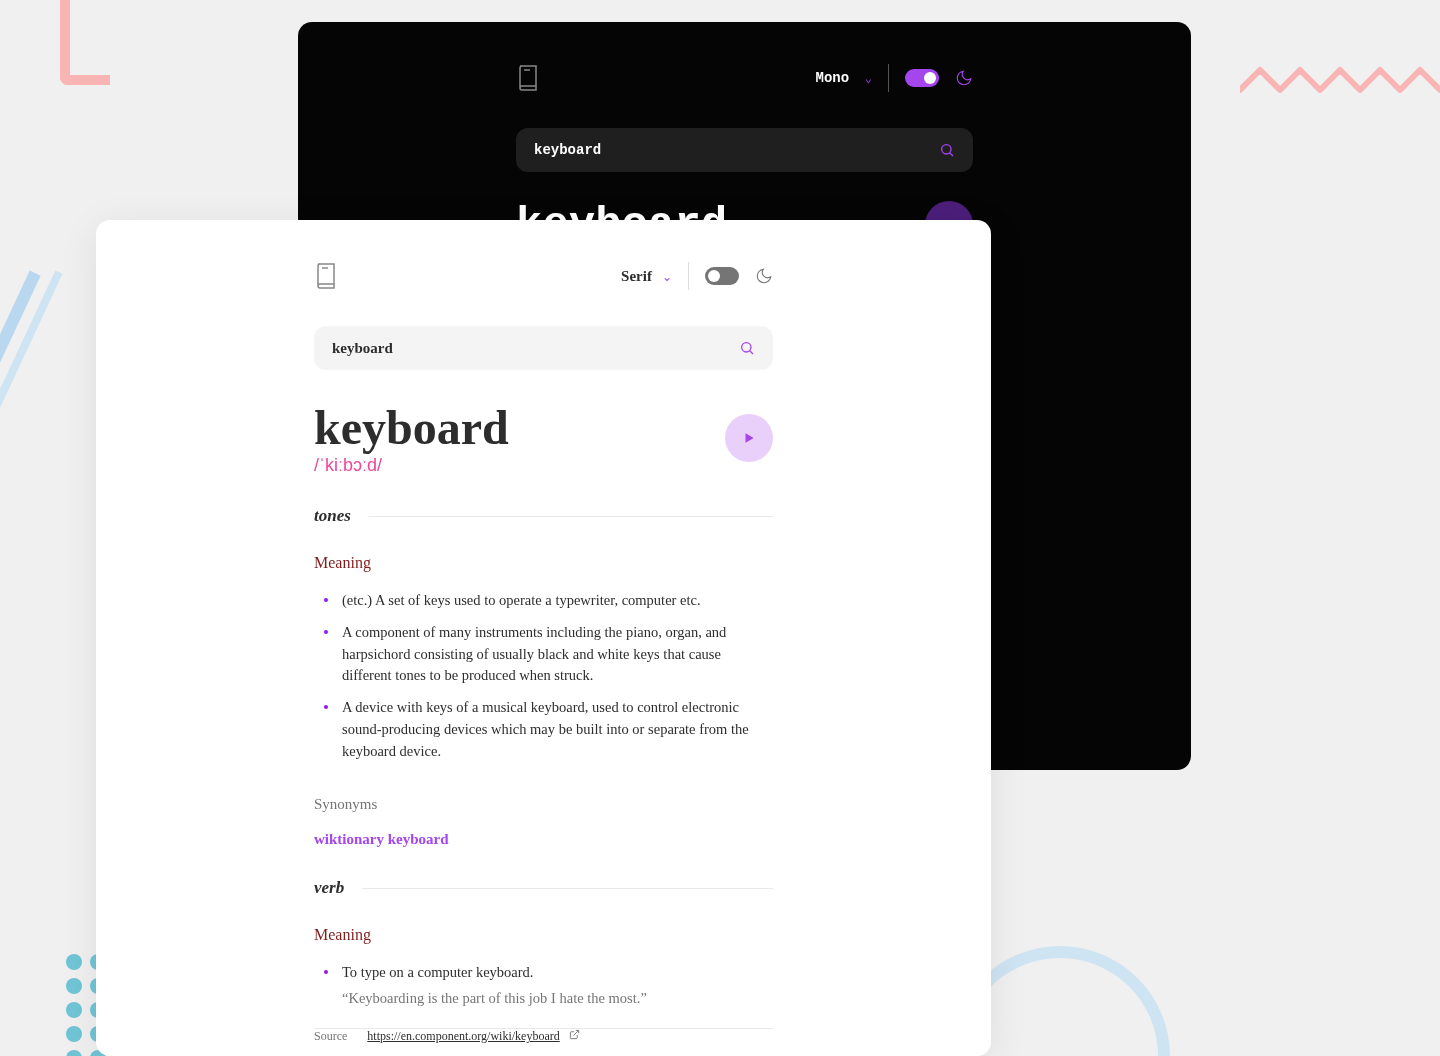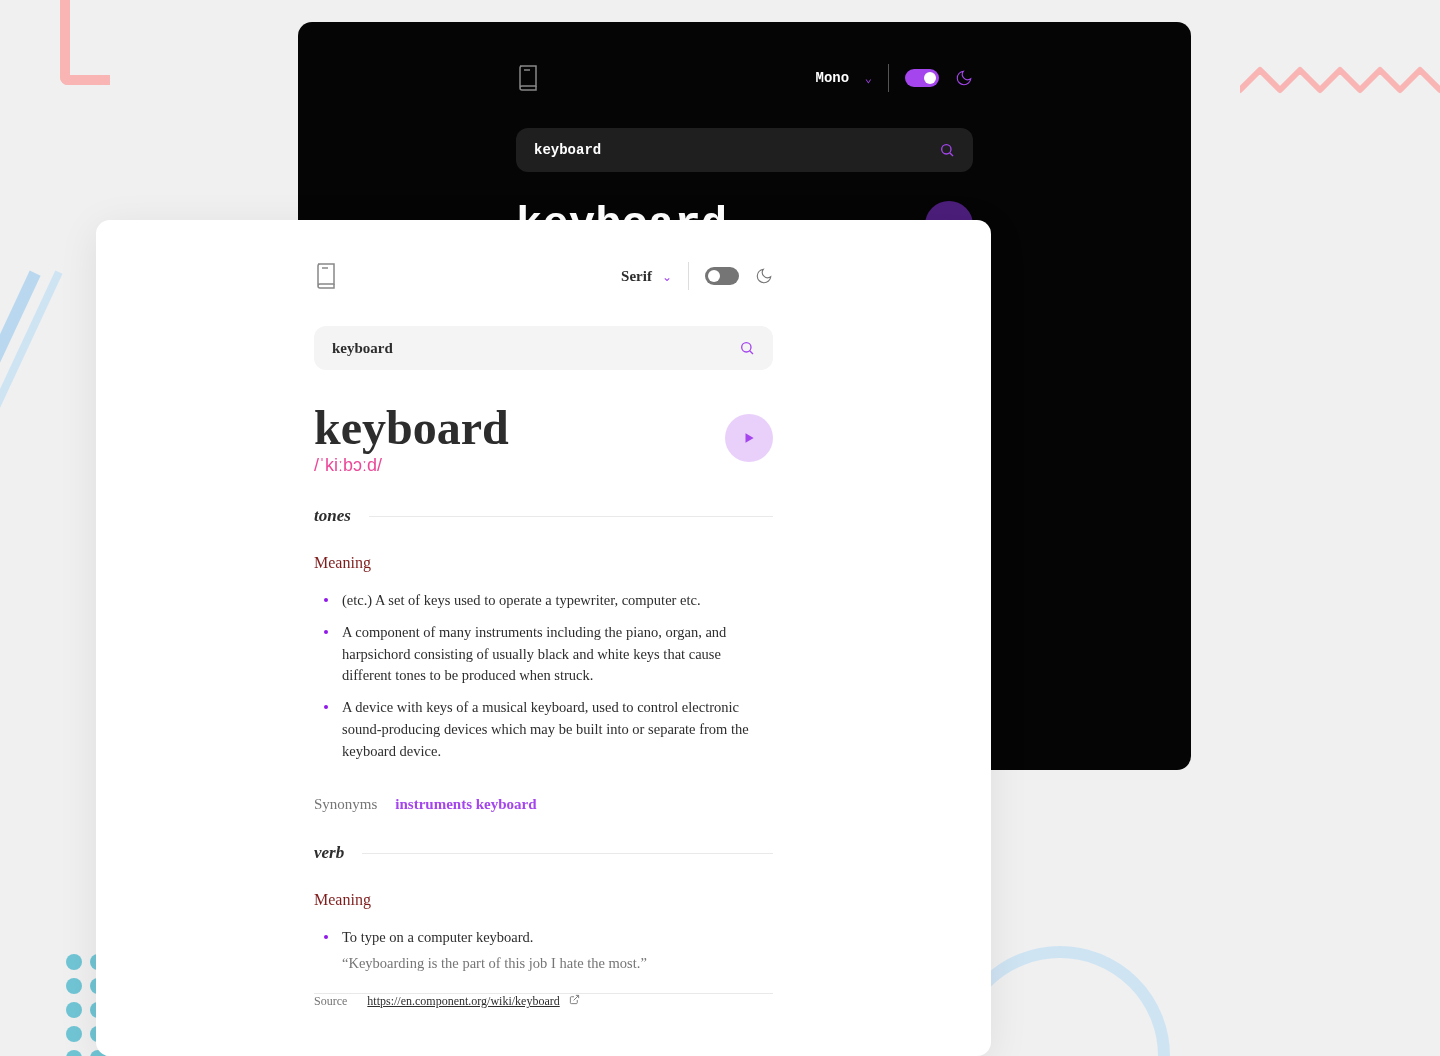--- a/index.html
+++ b/index.html
@@ -184,21 +184,21 @@
     width: 4px; height: 4px; border-radius: 50%;
     background: #8f19e8;
     position: absolute; left: 10px; top: 8px;
   }
   ul.defs li .example {
     display:block; color: #757575; margin-top: 4px;
   }
 
   .syn-row {
     margin-top: 34px;
-    display: flex; gap: 18px; align-items: baseline;
+    display: flex; gap: 18px; align-items: baseline; flex-direction: column;
   }
   .syn-row .label { color: #757575; font-size: 15px; }
   .syn-row .syn { color: #a445ed; font-weight: bold; font-size: 15px; }
 
   .source-row {
     margin-top: 18px;
     border-top: 1px solid #e9e9e9;
     display: flex; gap: 20px; align-items: baseline;
     font-size: 12px;
   }
@@ -316,21 +316,21 @@
     <div class="line"></div>
   </div>
   <div class="meaning-label">Meaning</div>
   <ul class="defs">
     <li>(etc.) A set of keys used to operate a typewriter, computer etc.</li>
     <li>A component of many instruments including the piano, organ, and harpsichord consisting of usually black and white keys that cause different tones to be produced when struck.</li>
     <li>A device with keys of a musical keyboard, used to control electronic sound-producing devices which may be built into or separate from the keyboard device.</li>
   </ul>
   <div class="syn-row">
     <span class="label">Synonyms</span>
-    <span class="syn">instruments keyboard</span>
+    <span class="syn">wiktionary keyboard</span>
   </div>
 
   <div class="pos-row">
     <span class="pos">verb</span>
     <div class="line"></div>
   </div>
   <div class="meaning-label">Meaning</div>
   <ul class="defs">
     <li>
       <span>To type on a computer keyboard.</span>

